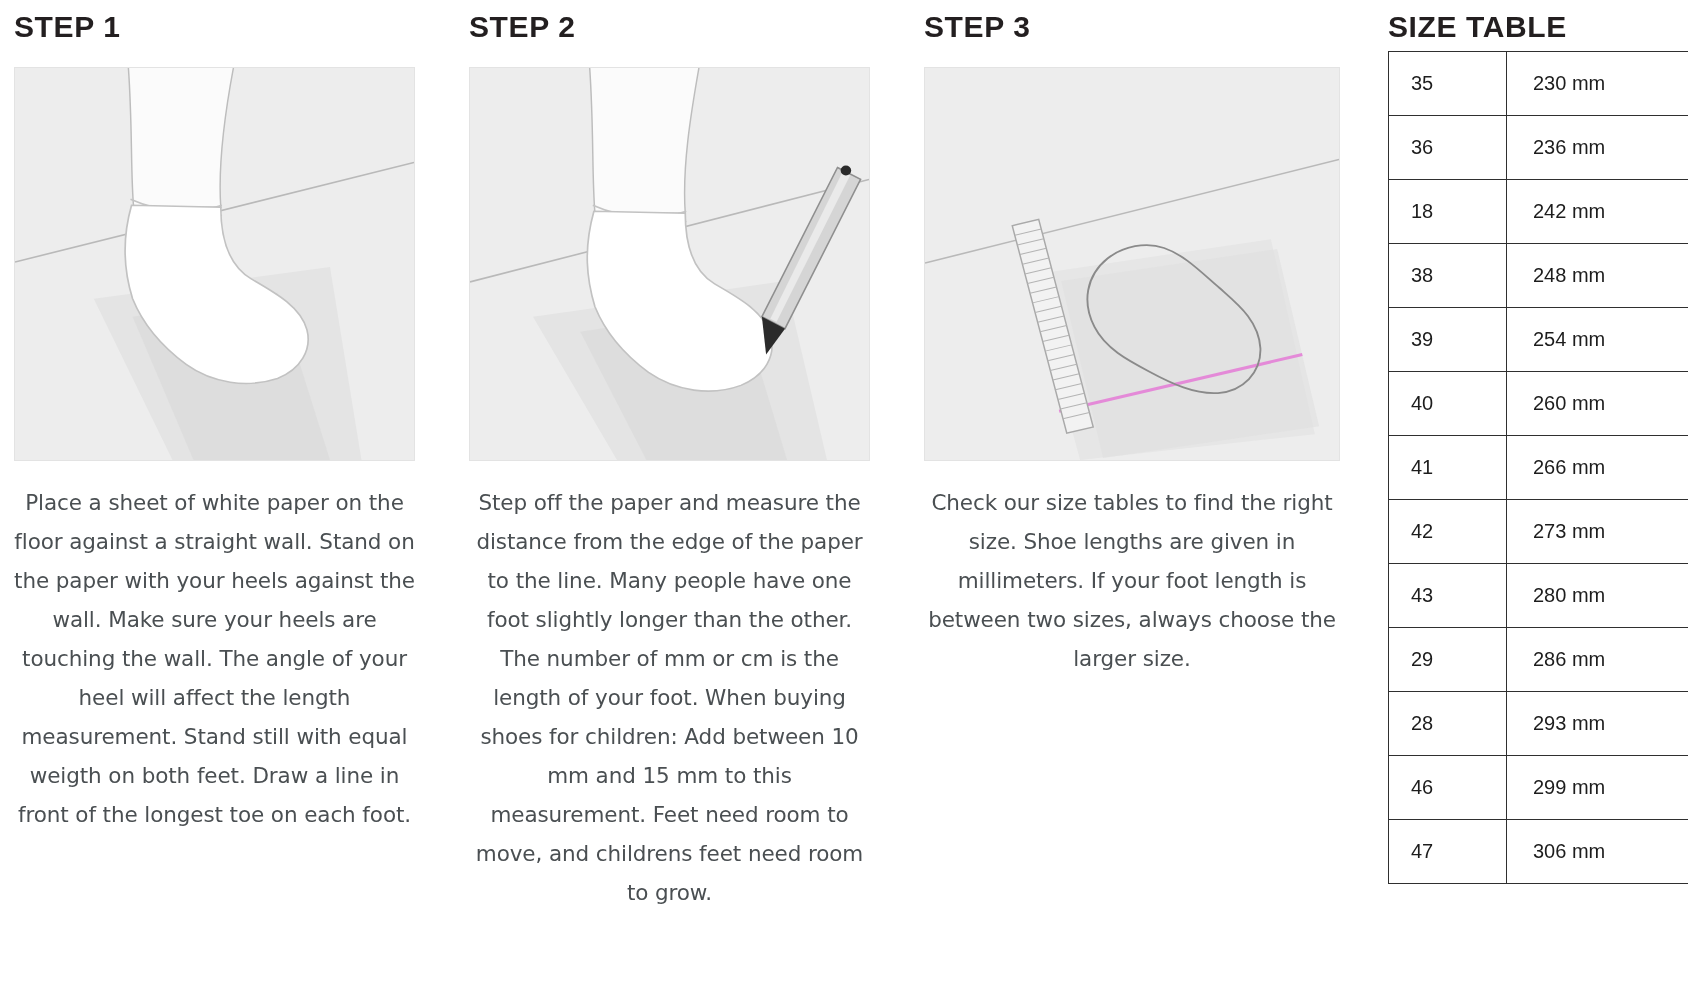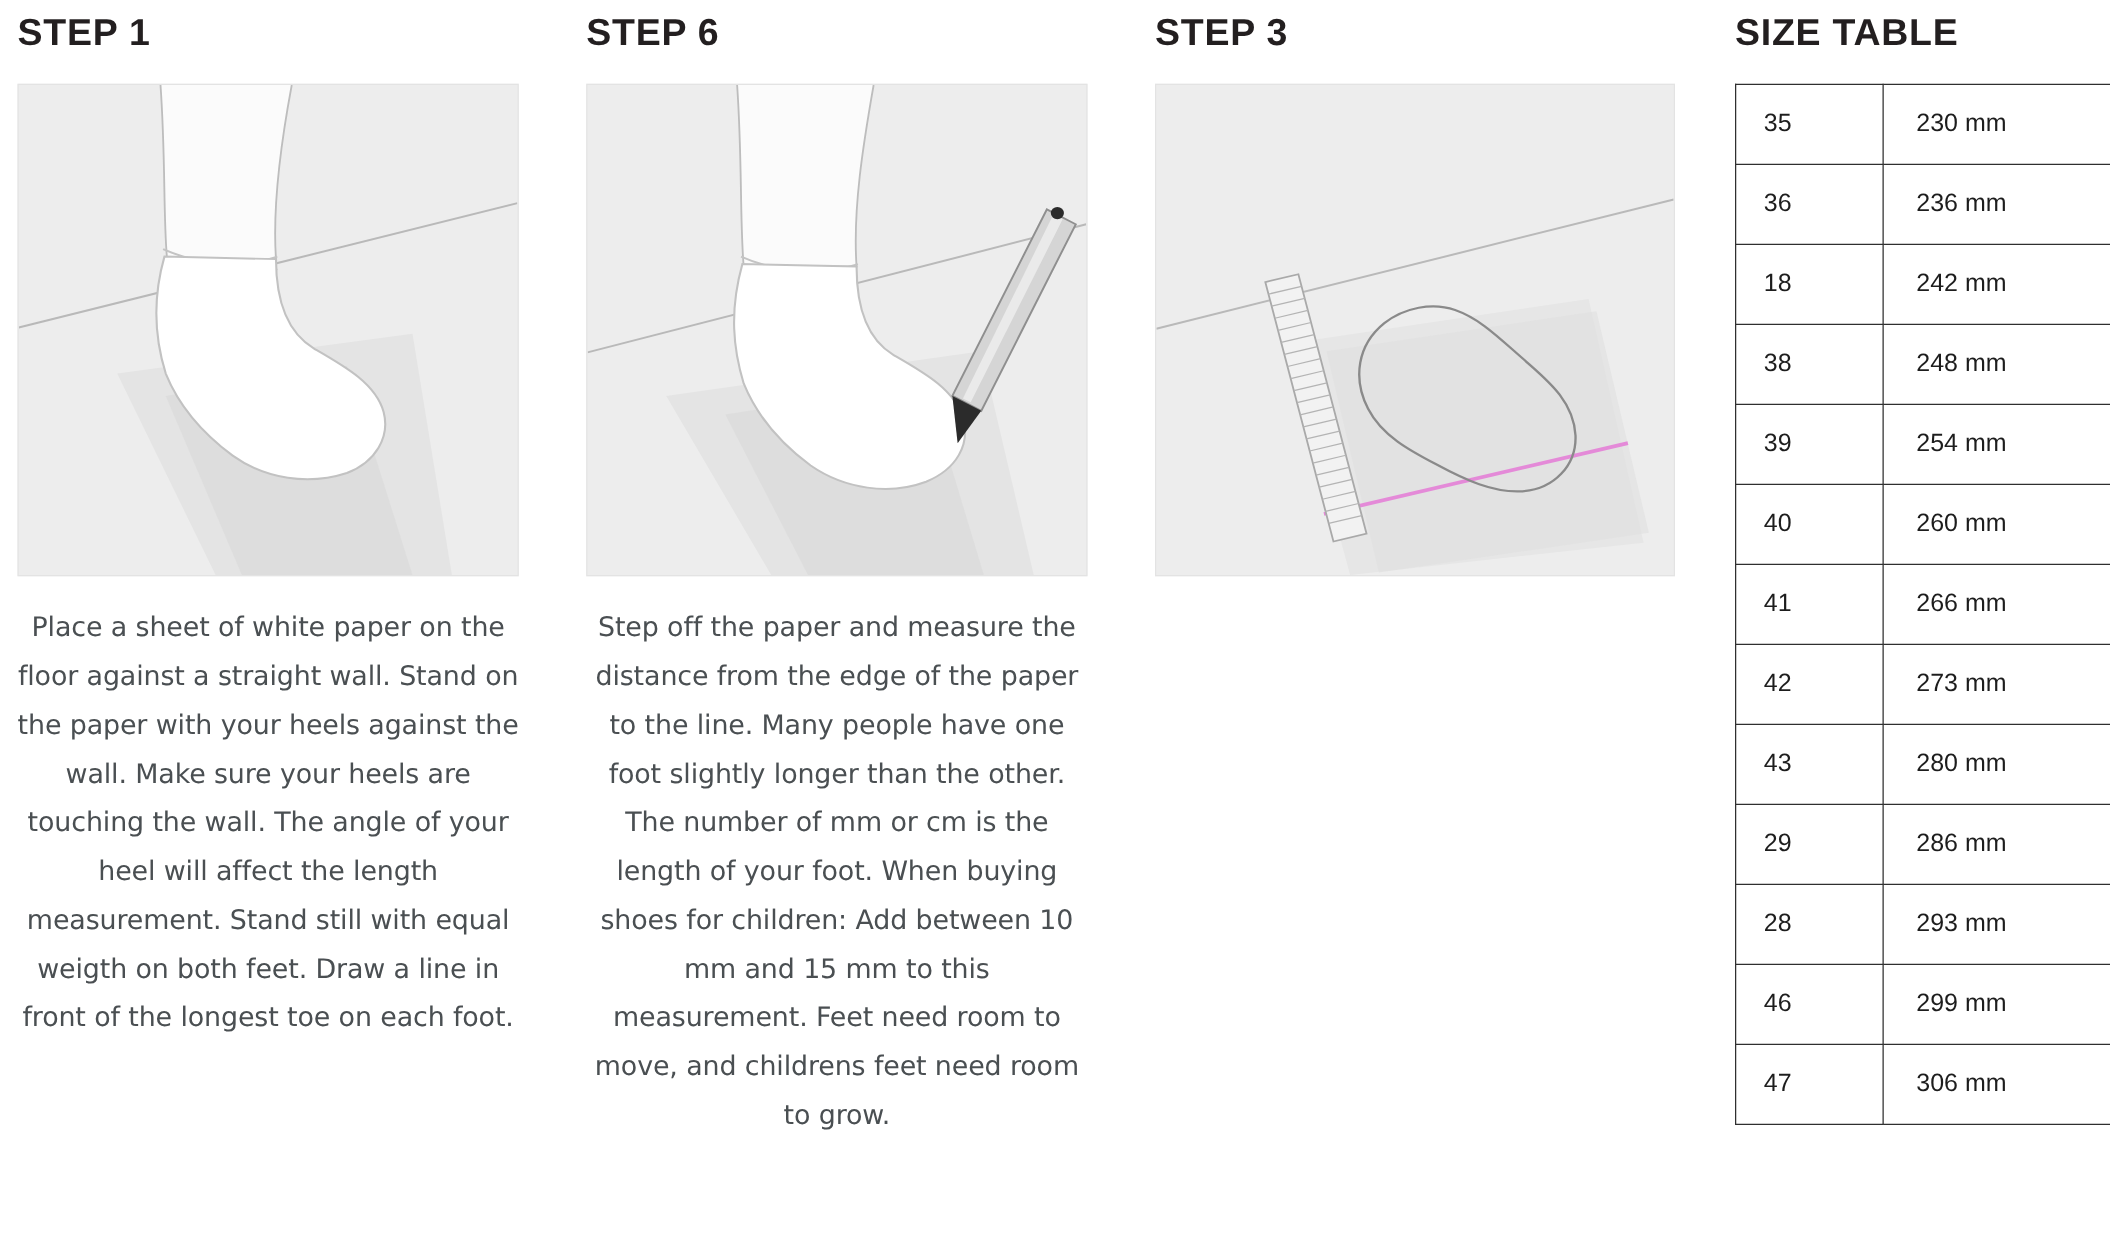--- a/index.html
+++ b/index.html
@@ -79,21 +79,21 @@
     letter-spacing: -0.1px;
     text-align: center;
   }
 
   .table-title {
     font-family: "Liberation Sans", sans-serif;
     font-size: 30px;
     font-weight: bold;
     letter-spacing: 0.6px;
     color: #231f20;
-    margin: 0 0 24px 0;
+    margin: 0 0 8px 0;
     line-height: 1.1;
     white-space: nowrap;
   }
 
   table.size-table {
     border-collapse: collapse;
     width: 277px;
     table-layout: fixed;
   }
   table.size-table td {
@@ -144,21 +144,21 @@
           <path d="M111 138 C101 175 104 205 112 232 C122 258 140 280 163 298
                    C188 317 221 322 250 312 C272 303 283 283 278 263
                    C272 240 248 226 225 212 C206 200 196 176 196 140 Z" fill="#ffffff" stroke="#c2c2c2" stroke-width="1.6"></path>
         </svg>
       </div>
 
       <p class="body-text">Place a sheet of white paper on the floor against a straight wall. Stand on the paper with your heels against the wall. Make sure your heels are touching the wall. The angle of your heel will affect the length measurement. Stand still with equal weigth on both feet. Draw a line in front of the longest toe on each foot.</p>
     </div>
 
     <div class="col col-step">
-      <h2 class="step-title">STEP 6</h2>
+      <h2 class="step-title">STEP 2</h2>
 
       <div class="illus">
         <svg viewBox="0 0 380 394" preserveAspectRatio="none">
           <rect x="0" y="0" width="380" height="394" fill="#ededed"></rect>
           <path d="M0 215 L380 112" stroke="#b9b9b9" stroke-width="1.6" fill="none"></path>
           <path d="M60 250 L300 214 L340 394 L140 394 Z" fill="#e4e4e4"></path>
           <path d="M105 265 L258 240 L302 394 L168 394 Z" fill="#dcdcdc" opacity="0.85"></path>
 
           <path d="M114 0 C118 62 116 108 119 146 L205 146 C202 100 210 48 218 0" fill="#fbfbfb" stroke="#bdbdbd" stroke-width="1.4"></path>
           <path d="M117 138 C147 152 180 153 206 144" fill="none" stroke="#c4c4c4" stroke-width="1.6"></path>
@@ -222,20 +222,21 @@
               <line x1="108" y1="310" x2="134" y2="310"></line>
               <line x1="108" y1="320" x2="134" y2="320"></line>
               <line x1="108" y1="330" x2="134" y2="330"></line>
               <line x1="108" y1="340" x2="134" y2="340"></line>
               <line x1="108" y1="350" x2="134" y2="350"></line>
             </g>
           </g>
         </svg>
       </div>
 
+      <p class="body-text">Check our size tables to find the right size. Shoe lengths are given in millimeters. If your foot length is between two sizes, always choose the larger size.</p>
     </div>
 
     <div class="col col-table">
       <h2 class="table-title">SIZE TABLE</h2>
 
       <table class="size-table">
         <tbody>
           <tr>
             <td class="eu">35</td>
             <td class="mm">230 mm</td>

